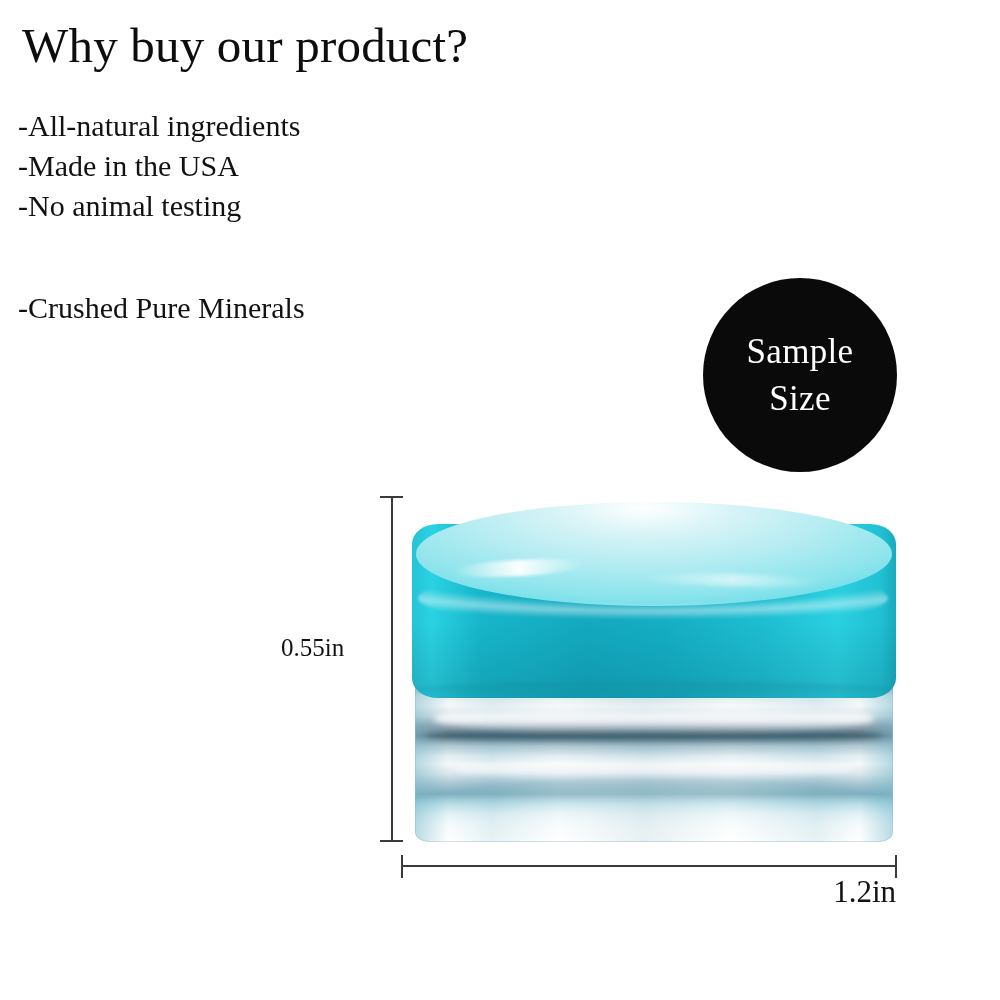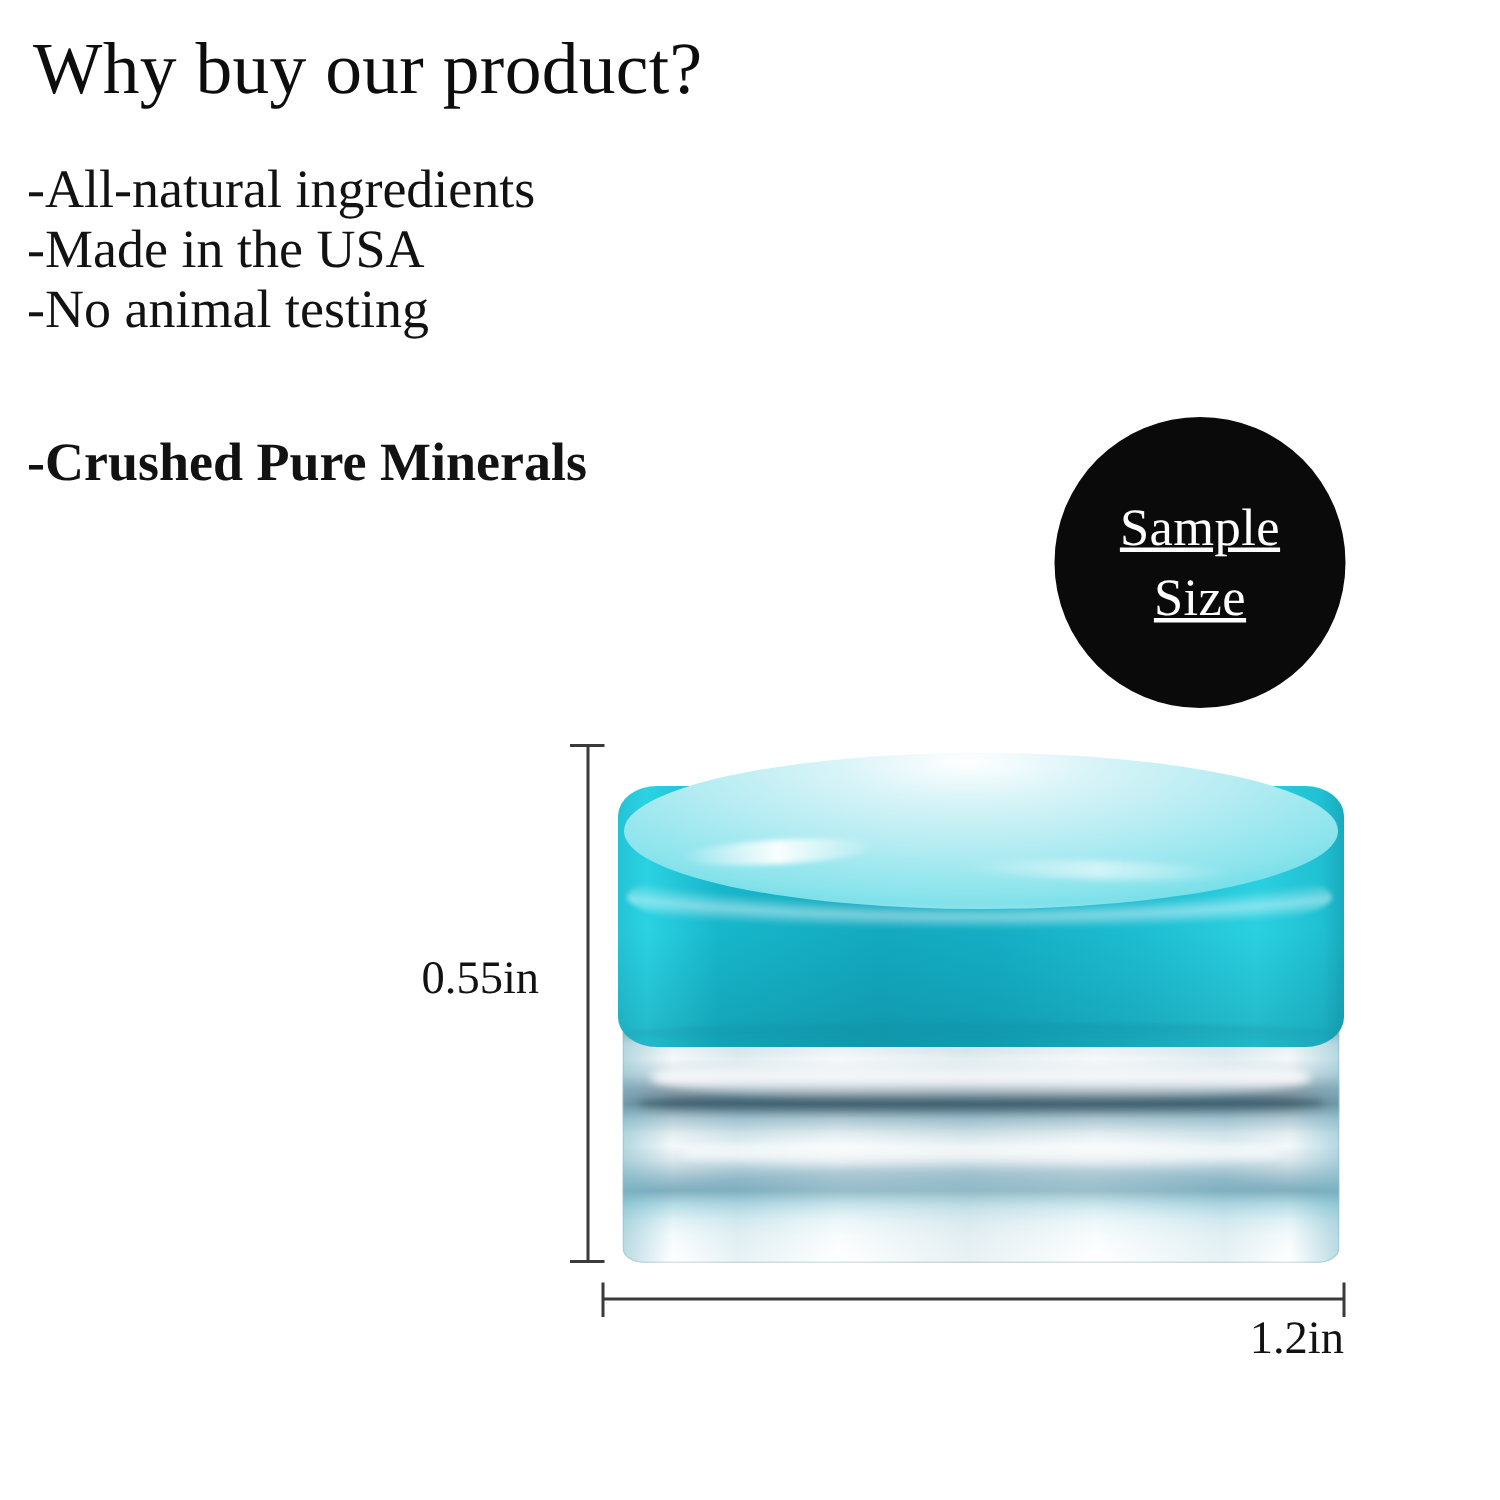--- a/index.html
+++ b/index.html
@@ -26,43 +26,42 @@
     line-height: 1.05;
     letter-spacing: 0.2px;
     color: #0d0d0d;
     white-space: nowrap;
   }
 
   
   .bullet-block {
     position: absolute;
     left: 18px;
-    font-size: 36px;
+    font-size: 30px;
     line-height: 40px;
     color: #121212;
   }
   #bullet-block-1 { top: 106px; }
-  #bullet-block-2 { top: 288px; font-weight: bold; }
+  #bullet-block-2 { top: 288px; }
   .bullet-line { white-space: nowrap; }
 
   
   #sample-badge {
     position: absolute;
     left: 703px;
     top: 278px;
     width: 194px;
     height: 194px;
     border-radius: 50%;
     background: #0a0a0a;
     display: flex;
     flex-direction: column;
     align-items: center;
     justify-content: center;
     color: #ffffff;
-    text-decoration: underline;
   }
   #sample-badge .badge-line {
     font-size: 35px;
     line-height: 47px;
     letter-spacing: 0.3px;
   }
 
   
   #jar {
     position: absolute;
@@ -293,21 +292,21 @@
     left: 895px;
     top: 855px;
     width: 2px;
     height: 23px;
     background: #3a3a3a;
   }
   #dim-label-height {
     position: absolute;
     left: 281px;
     top: 634px;
-    font-size: 31px;
+    font-size: 25px;
     color: #121212;
     white-space: nowrap;
   }
   #dim-label-width {
     position: absolute;
     left: 402px;
     top: 874px;
     width: 494px;
     text-align: right;
     font-size: 31px;

